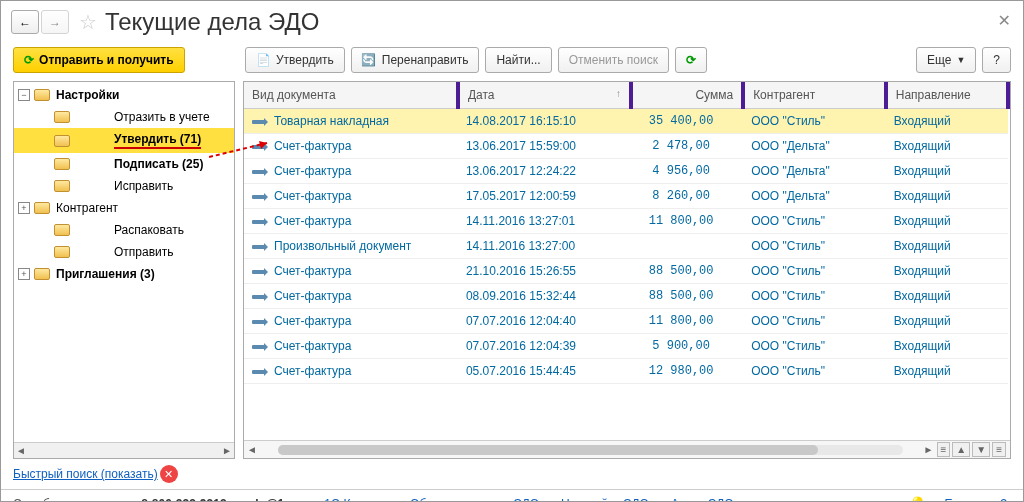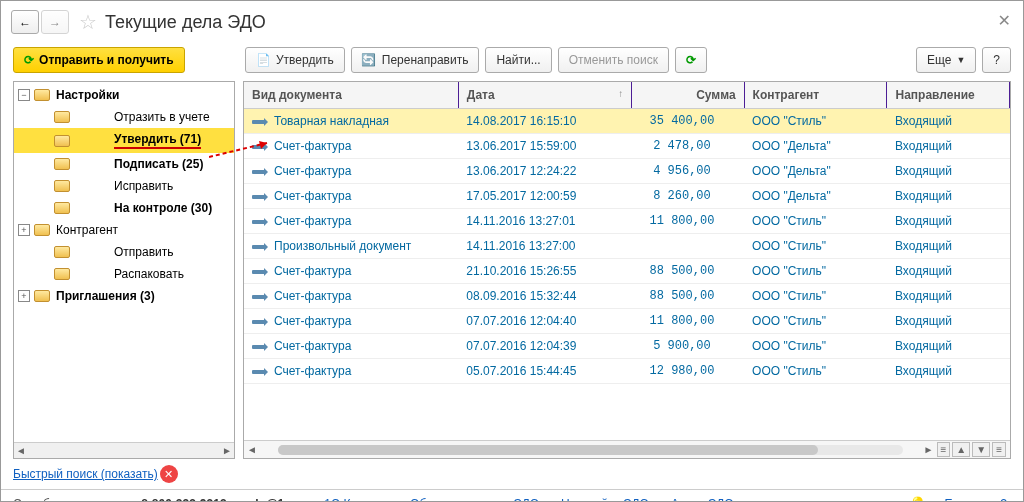--- a/index.html
+++ b/index.html
@@ -1,20 +1,20 @@
 <!DOCTYPE html>
 <html><head>
 <meta charset="utf-8">
 <style>
 * { box-sizing: border-box; margin: 0; padding: 0; font-family: Arial, sans-serif; font-size: 12px; }
 body { background: #fff; width: 1024px; height: 502px; overflow: hidden; border: 1px solid #999; position: relative; }
 .titlebar { display: flex; align-items: center; padding: 6px 10px; height: 42px; }
 .nav-btn { width: 28px; height: 24px; border: 1px solid #aaa; background: linear-gradient(#fff,#eee); border-radius: 3px; margin-right: 2px; display: flex; align-items: center; justify-content: center; cursor: pointer; }
 .star { color: #ccc; font-size: 20px; margin: 0 8px; }
-.title { font-size: 18px; color: #333; }
+.title { font-size: 24px; color: #333; }
 .close-x { position: absolute; right: 12px; top: 10px; color: #888; font-size: 16px; cursor: pointer; }
 
 .toolbar-row { display: flex; padding: 4px 12px 8px; gap: 10px; align-items: center; }
 .btn-yellow { background: linear-gradient(#ffe040,#ffd000); border: 1px solid #c9a400; border-radius: 3px; padding: 5px 10px; display: flex; align-items: center; gap: 5px; font-weight: bold; cursor: pointer; }
 .left-col { flex: 0 0 222px; }
 .right-col { flex: 1; display: flex; gap: 6px; align-items: center; }
 .tb-btn { border: 1px solid #aaa; background: linear-gradient(#fff,#f0f0f0); border-radius: 3px; padding: 5px 10px; display: flex; align-items: center; gap: 5px; cursor: pointer; color: #333; }
 .tb-btn.disabled { color: #999; justify-content: flex-end; }
 .refresh-green { color: #090; font-weight: bold; }
 .spacer { flex: 1; }
@@ -28,21 +28,21 @@
 .tree-row.selected { background: #ffe040; }
 .tree-row.selected .underline { border-bottom: 2px solid #c00; padding-bottom: 1px; }
 .exp { width: 12px; height: 12px; border: 1px solid #888; display: inline-flex; align-items: center; justify-content: center; font-size: 9px; color: #555; margin-right: 4px; background: #fff; }
 .folder { width: 16px; height: 12px; background: linear-gradient(#ffe9a0,#f0c050); border: 1px solid #c29030; border-radius: 2px; margin-right: 6px; }
 .indent0 { padding-left: 4px; }
 .indent1 { padding-left: 40px; gap: 38px; }
 .bold { font-weight: bold; }
 .sidebar-scroll { position: absolute; bottom: 0; left: 0; right: 0; height: 16px; background: #f0f0f0; border-top: 1px solid #ccc; display:flex; justify-content:space-between; align-items:center; padding:0 2px;}
 .sb-arrow{ font-size:10px; color:#666;}
 
-thead th { background: #f5f5f5; border-bottom: 1px solid #ccc; border-right: 1px solid #4c1d95; padding: 6px 8px; text-align: left; color: #555; font-weight: bold; }
+thead th { background: #f5f5f5; border-bottom: 1px solid #ccc; border-right: 4px solid #4c1d95; padding: 6px 8px; text-align: left; color: #555; font-weight: normal; }
 tbody td { border-bottom: 1px solid #eee; padding: 5px 8px; color: #0369a1; }
 tbody tr.highlight td { background: #fff3b0; }
 .table-scroll-area { overflow: auto; height: 344px; }
 table { border-collapse: collapse; width: 100%; table-layout: fixed; }
 .doc-icon { display: inline-block; width: 14px; height: 4px; background: #5a8ab0; border-radius: 1px; margin-right: 8px; vertical-align: middle; position: relative; }
 .doc-icon::after{content:""; position:absolute; right:-2px; top:-2px; width:0; height:0; border-left:4px solid #5a8ab0; border-top:4px solid transparent; border-bottom:4px solid transparent;}
 .num { text-align: center; padding-right: 20px; font-family: Liberation Mono, monospace; }
 .sort-arrow { float: right; color: #888; font-size: 10px; }
 
 .bottom-scroll { position: absolute; bottom: 0; left: 0; right: 0; height: 18px; background: #f6f6f6; border-top: 1px solid #ccc; display:flex; align-items:center;}
@@ -130,36 +130,32 @@
         <span class="bold underline">Утвердить (71)</span>
       </div>
       <div class="tree-row indent1">
         <span class="folder"></span>
         <span class="bold">Подписать (25)</span>
       </div>
       <div class="tree-row indent1">
         <span class="folder"></span>
         <span>Исправить</span>
       </div>
-      <div class="tree-row indent1">
-        <span class="folder"></span>
-        <span class="bold">На контроле (30)</span>
-      </div>
       <div class="tree-row indent0">
         <span class="exp">+</span>
         <span class="folder"></span>
         <span>Контрагент</span>
       </div>
       <div class="tree-row indent1">
         <span class="folder"></span>
+        <span>Распаковать</span>
+      </div>
+      <div class="tree-row indent1">
+        <span class="folder"></span>
         <span>Отправить</span>
-      </div>
-      <div class="tree-row indent1">
-        <span class="folder"></span>
-        <span>Распаковать</span>
       </div>
       <div class="tree-row indent0">
         <span class="exp">+</span>
         <span class="folder"></span>
         <span class="bold">Приглашения (3)</span>
       </div>
     </div>
     <div class="sidebar-scroll">
       <span class="sb-arrow">◄</span>
       <span class="sb-arrow">►</span>

